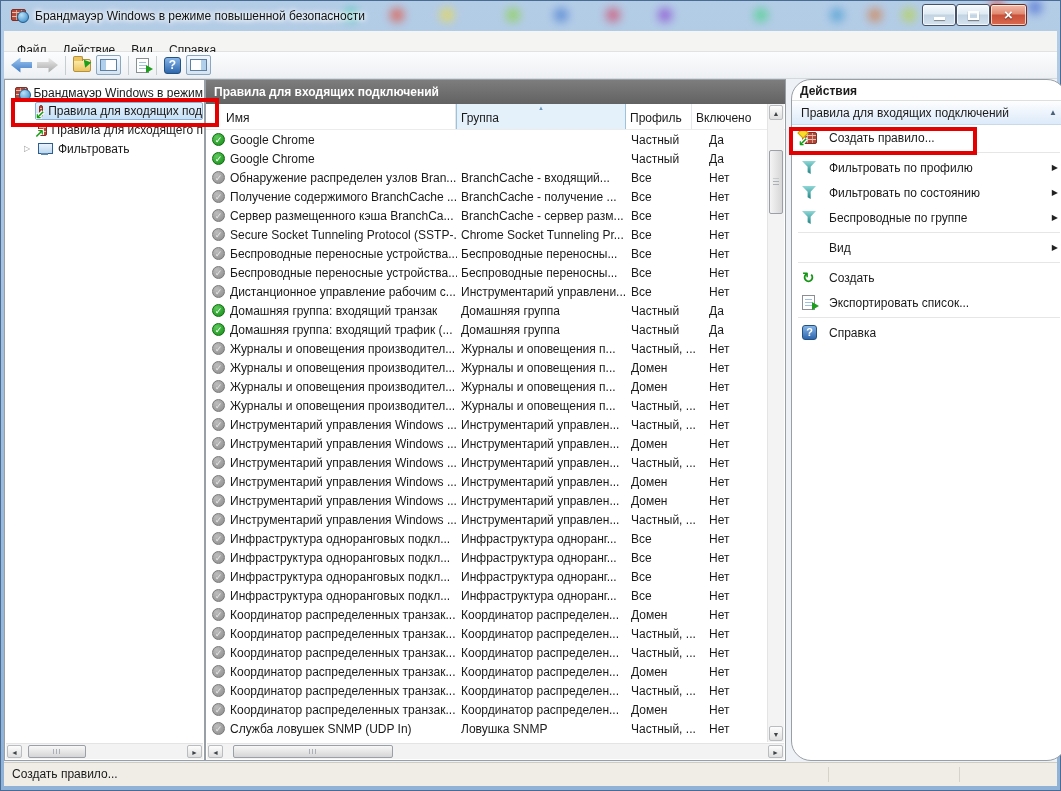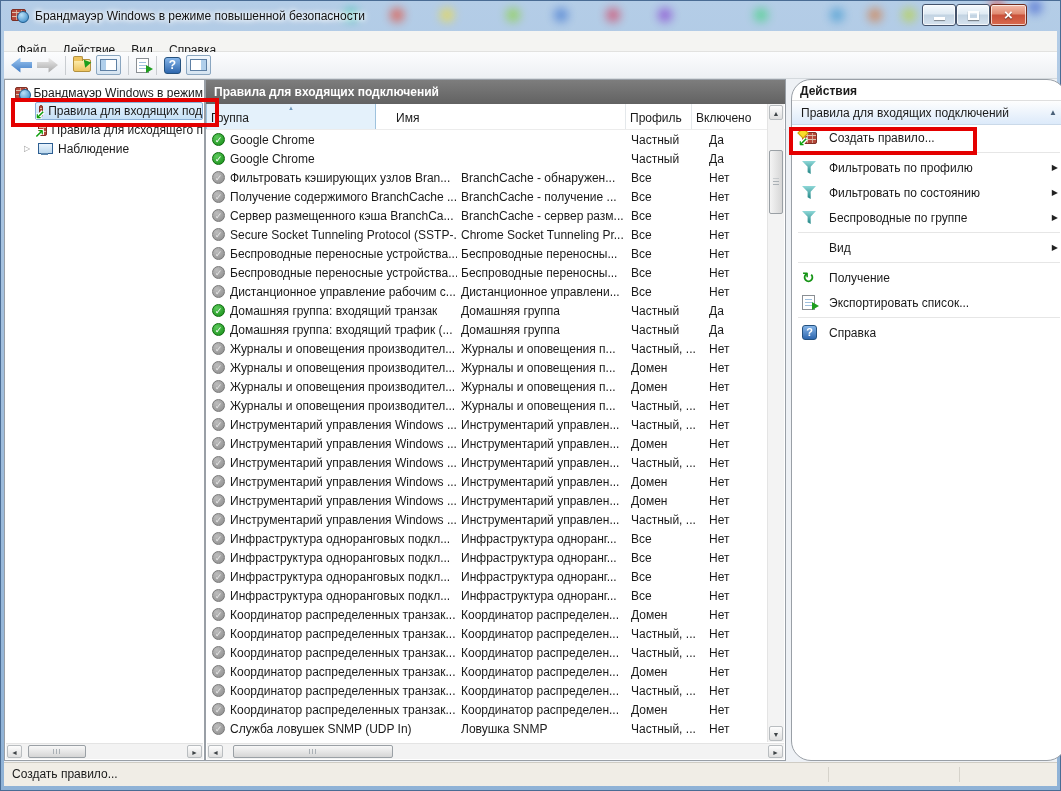--- a/index.html
+++ b/index.html
@@ -242,38 +242,38 @@
             <span class="ic ic-brick ic-arr-in"></span>
             <span class="tree-label">Правила для входящих под</span>
           </div>
           <div class="tree-row">
             <span class="ic ic-brick ic-arr-out"></span>
             <span class="tree-label">Правила для исходящего п</span>
           </div>
           <div class="tree-row">
             <span class="expander">▷</span>
             <span class="ic ic-monitor"></span>
-            <span class="tree-label">Наблюдение</span>
+            <span class="tree-label">Фильтровать</span>
           </div>
         </div>
       <div class="hscroll">
         <span class="sbtn arr-l">◄</span>
         <span class="hthumb ht-left"></span>
         <span class="sbtn arr-r">►</span>
       </div>
     </div>
 
     <div class="panel center-panel">
       <div class="list-title">Правила для входящих подключений</div>
       <div class="col-headers">
+        <div class="ch ch-name">Имя</div>
         <div class="ch ch-group">
           <span class="sort-arrow">▲</span>
           <span>Группа</span>
         </div>
-        <div class="ch ch-name">Имя</div>
         <div class="ch ch-profile">Профиль</div>
         <div class="ch ch-enabled">Включено</div>
       </div>
       <div class="rows" id="rows">
           <div class="lrow">
             <span class="cell c-name">
               <span class="stic st-on">✓</span>
               <span class="txt">Google Chrome</span>
             </span>
             <span class="cell c-group"></span>
@@ -285,23 +285,23 @@
               <span class="stic st-on">✓</span>
               <span class="txt">Google Chrome</span>
             </span>
             <span class="cell c-group"></span>
             <span class="cell c-profile">Частный</span>
             <span class="cell c-enabled">Да</span>
           </div>
           <div class="lrow">
             <span class="cell c-name">
               <span class="stic st-off">✓</span>
-              <span class="txt">Фильтровать кэширующих узлов Bran...</span>
-            </span>
-            <span class="cell c-group">BranchCache - обнаружен...</span>
+              <span class="txt">Обнаружение распределен узлов Bran...</span>
+            </span>
+            <span class="cell c-group">BranchCache - входящий...</span>
             <span class="cell c-profile">Все</span>
             <span class="cell c-enabled">Нет</span>
           </div>
           <div class="lrow">
             <span class="cell c-name">
               <span class="stic st-off">✓</span>
               <span class="txt">Получение содержимого BranchCache ...</span>
             </span>
             <span class="cell c-group">BranchCache - получение ...</span>
             <span class="cell c-profile">Все</span>
@@ -341,21 +341,21 @@
             </span>
             <span class="cell c-group">Беспроводные переносны...</span>
             <span class="cell c-profile">Все</span>
             <span class="cell c-enabled">Нет</span>
           </div>
           <div class="lrow">
             <span class="cell c-name">
               <span class="stic st-off">✓</span>
               <span class="txt">Дистанционное управление рабочим с...</span>
             </span>
-            <span class="cell c-group">Дистанционное управлени...</span>
+            <span class="cell c-group">Инструментарий управлени...</span>
             <span class="cell c-profile">Все</span>
             <span class="cell c-enabled">Нет</span>
           </div>
           <div class="lrow">
             <span class="cell c-name">
               <span class="stic st-on">✓</span>
               <span class="txt">Домашняя группа: входящий транзак</span>
             </span>
             <span class="cell c-group">Домашняя группа</span>
             <span class="cell c-profile">Частный</span>
@@ -611,21 +611,21 @@
           <div class="act-item">
             <span class="act-ic"></span>
             <span class="act-label">Вид</span>
             <span class="act-sub">▶</span>
           </div>
           <div class="act-sep"></div>
           <div class="act-item">
             <span class="act-ic">
               <span class="ic ic-refresh"></span>
             </span>
-            <span class="act-label">Получение</span>
+            <span class="act-label">Создать</span>
           </div>
           <div class="act-item">
             <span class="act-ic">
               <span class="ic ic-export"></span>
             </span>
             <span class="act-label">Экспортировать список...</span>
           </div>
           <div class="act-sep"></div>
           <div class="act-item">
             <span class="act-ic">

